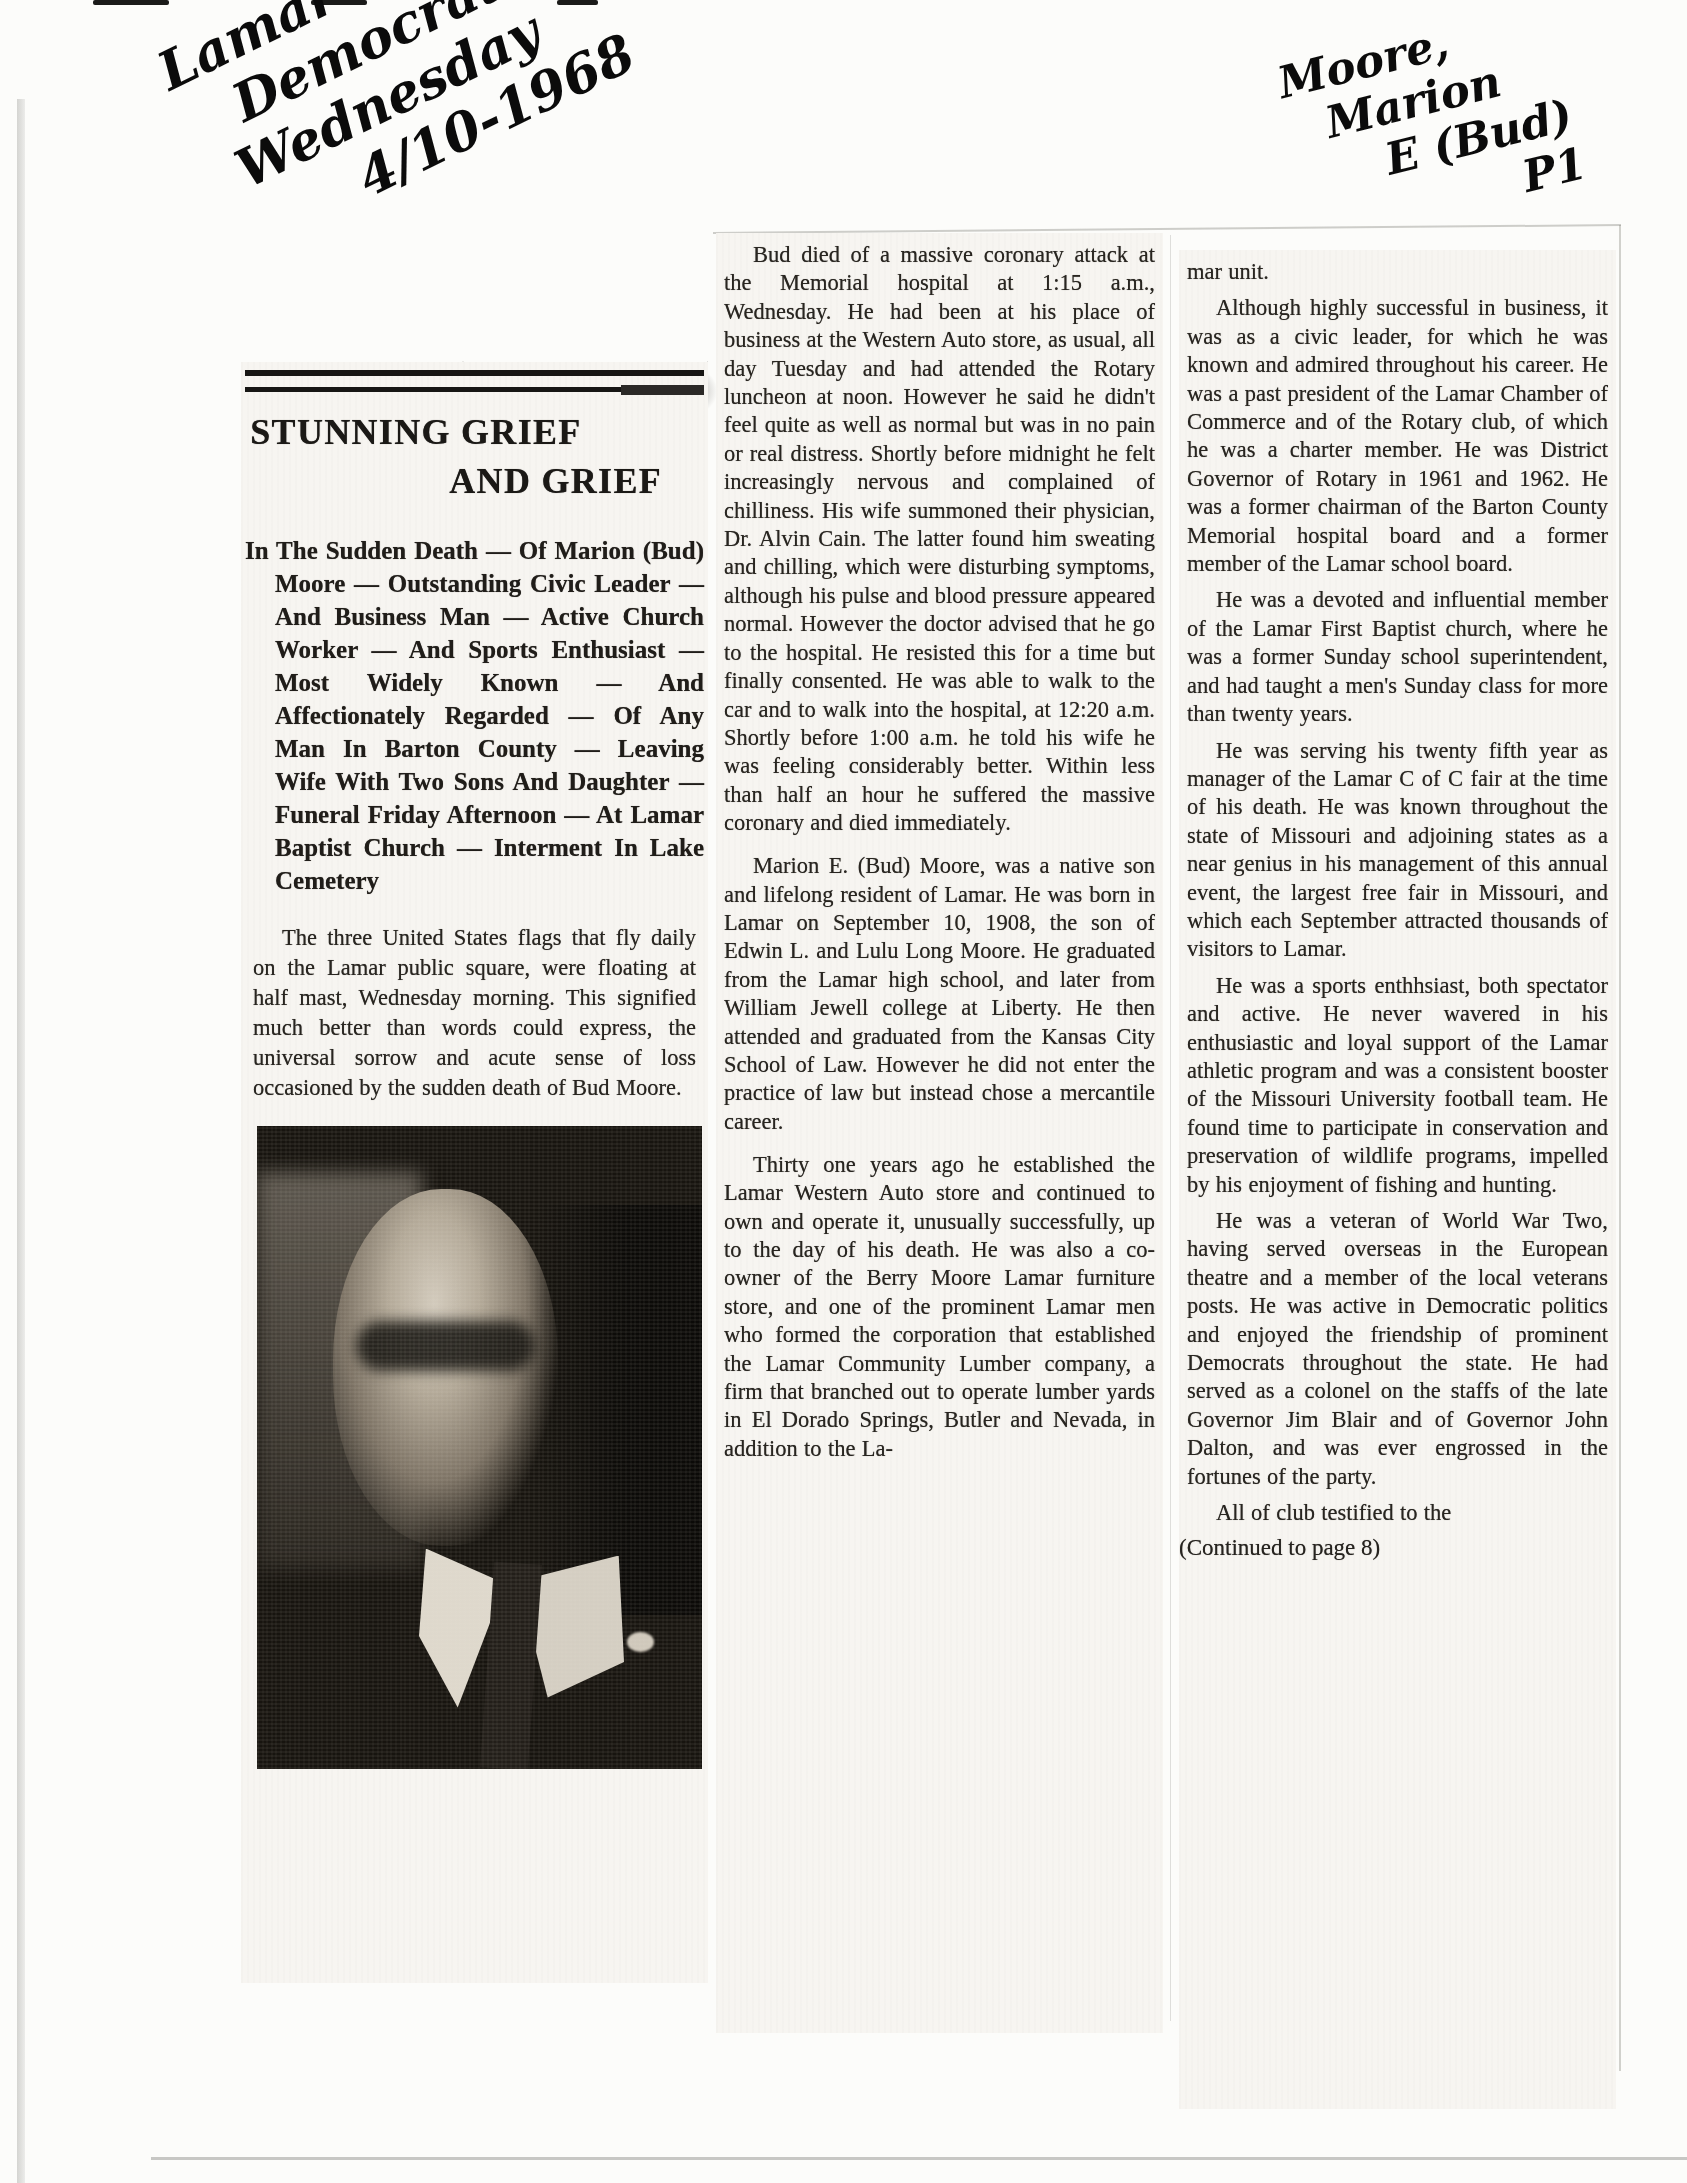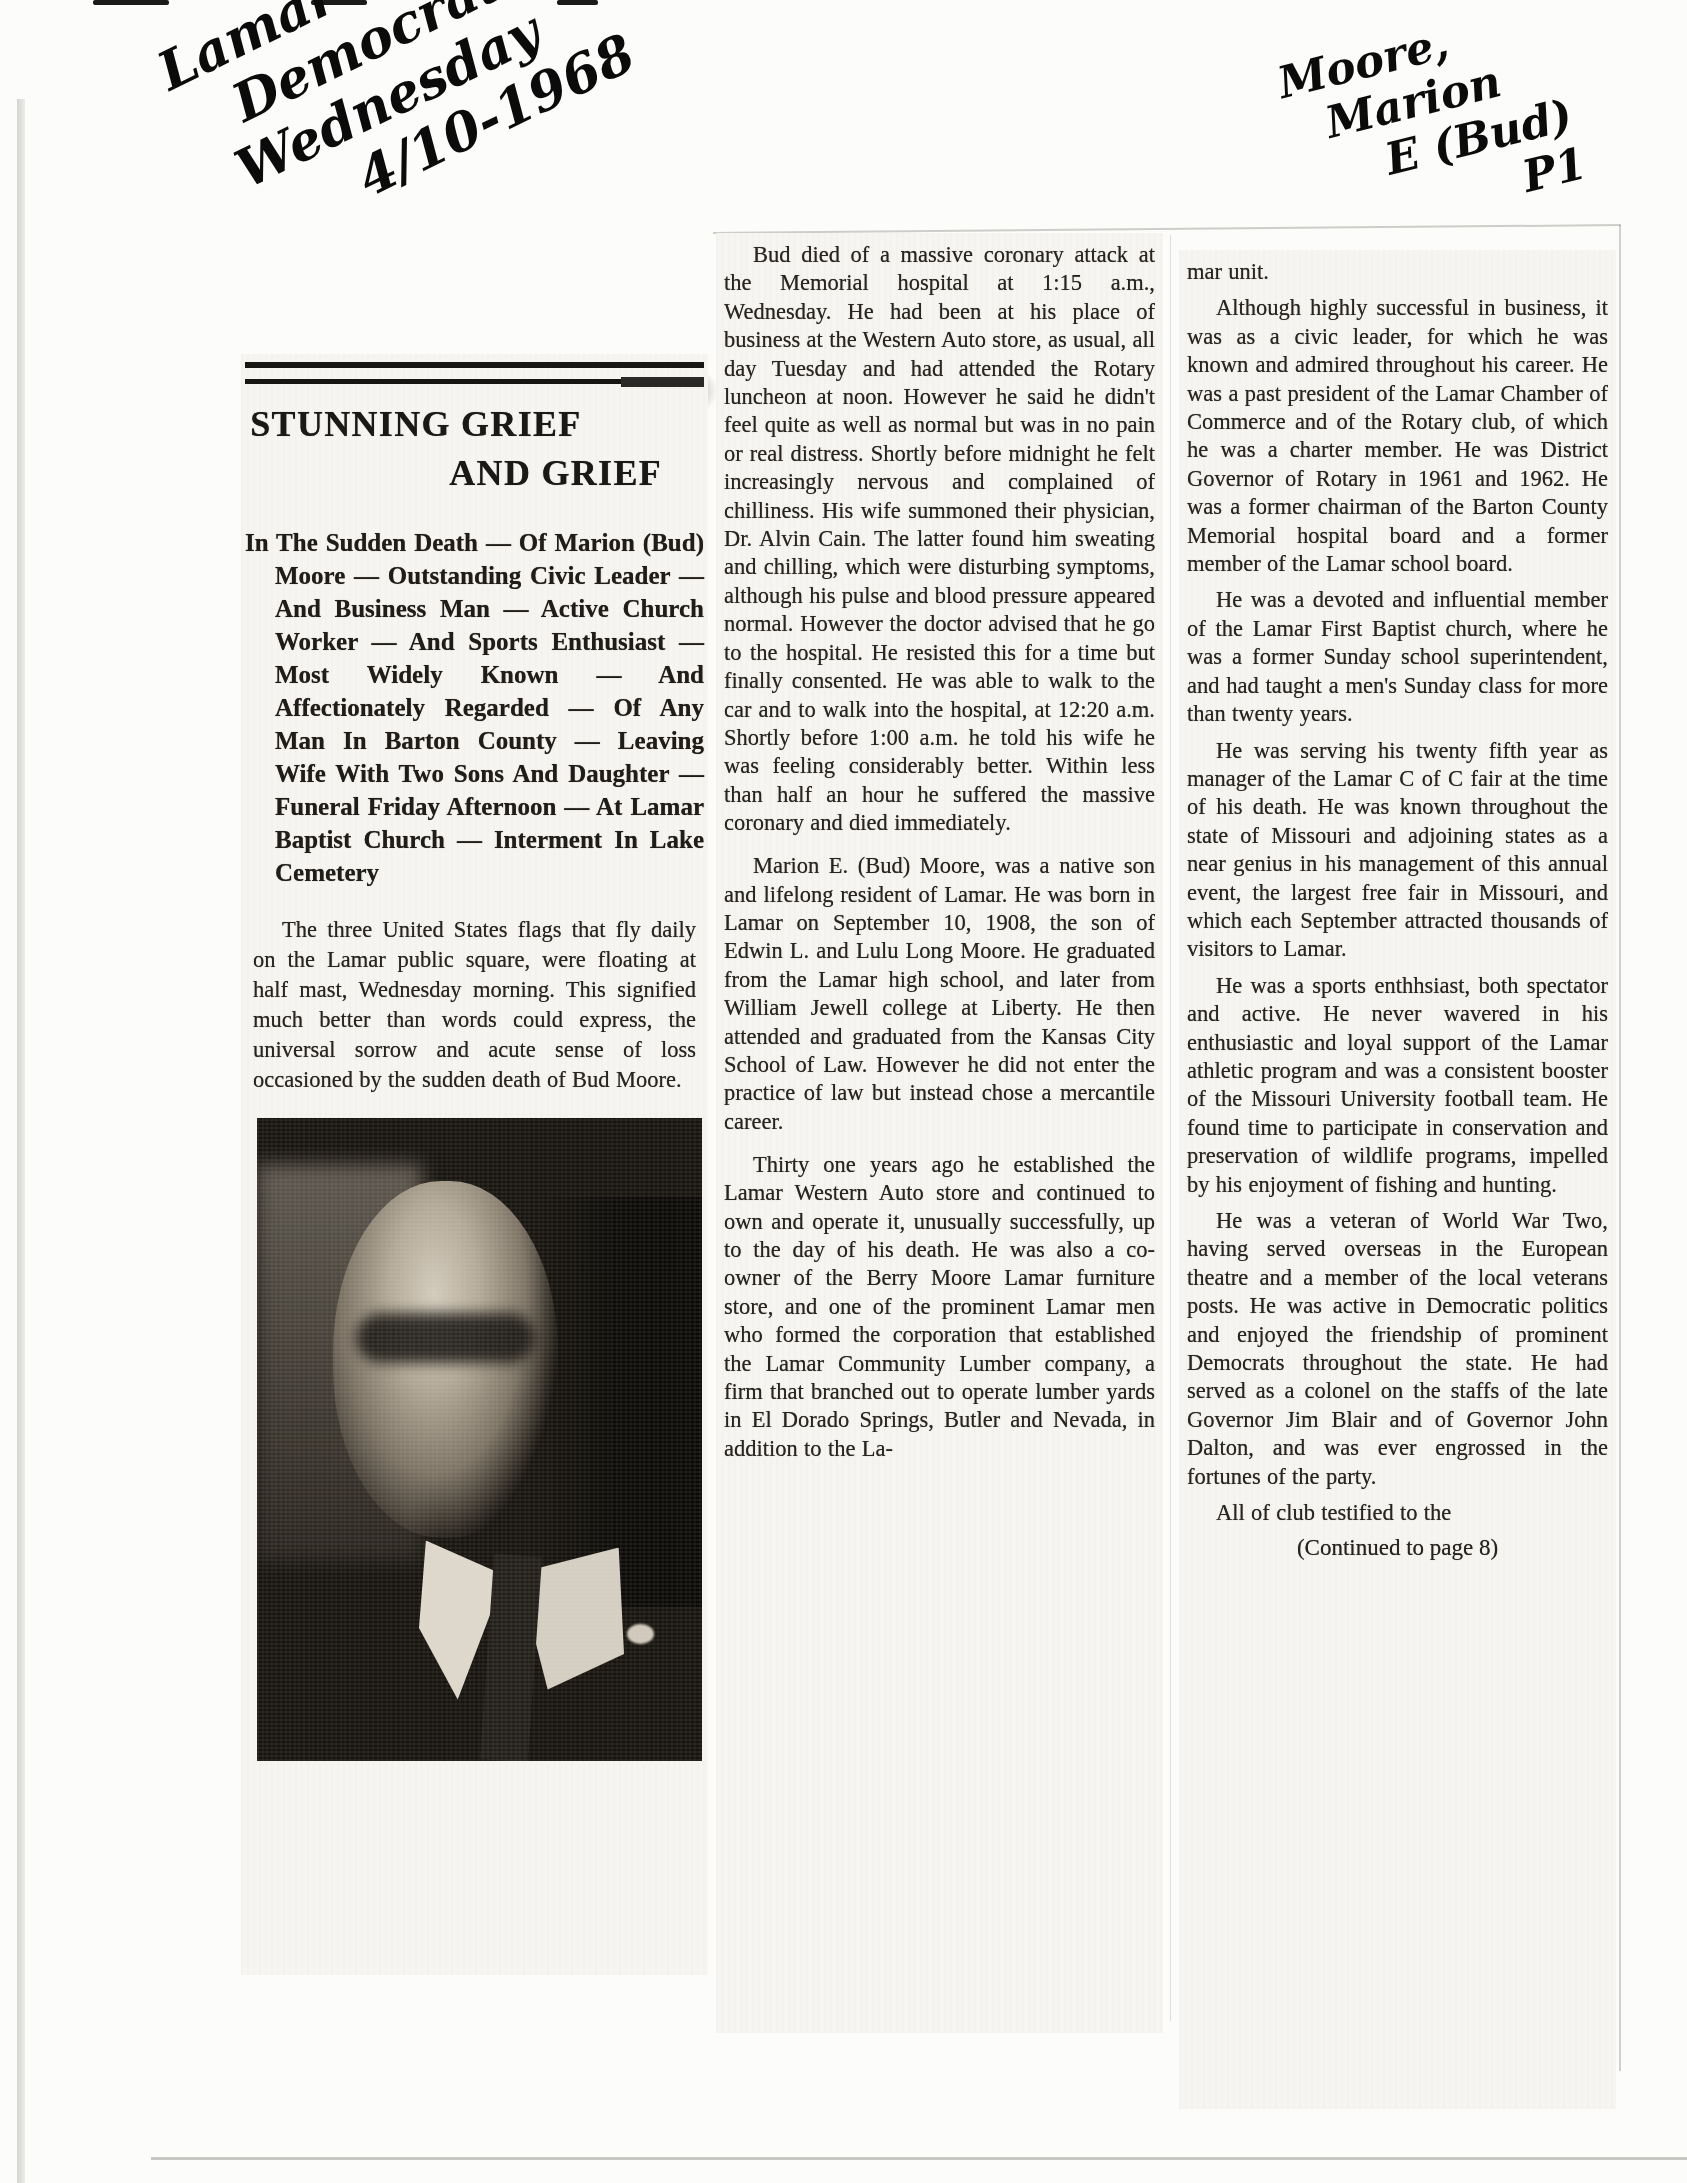--- a/index.html
+++ b/index.html
@@ -53,21 +53,21 @@
   .hw-tr .hw-line:nth-child(4){ margin-left:228px; }
 
   
   .clip {
     position:absolute;
     background:
       repeating-linear-gradient(90deg, rgba(0,0,0,0.012) 0 2px, rgba(0,0,0,0) 2px 6px),
       #f7f5f1;
     color:#26231f;
   }
-  .clip-left  { left:241px;  top:354px; width:467px; height:1621px; padding:0 4px; box-sizing:border-box; }
+  .clip-left  { left:241px;  top:362px; width:467px; height:1621px; padding:0 4px; box-sizing:border-box; }
   .clip-mid   { left:716px; top:233px; width:447px; height:1800px; }
   .clip-right { left:1179px; top:250px; width:437px; height:1859px; }
 
   .rule { position:relative; width:100%; background:#171614; }
   .rule-a { height:6px; margin-top:8px; }
   .rule-b { height:5.3px; margin-top:11.2px; }
   .rule-b::after {
     content:""; position:absolute; right:0; top:-2.6px; width:83px; height:10px;
     background:#2b2927; filter:blur(0.7px);
   }
@@ -88,21 +88,21 @@
   .para {
     margin:8px; font-size:22.5px; line-height:28.4px; text-align:justify; text-indent:29px;
     color:#282520; text-shadow:0 0 0.7px rgba(35,32,28,0.65); word-spacing:0.7px;
   }
   .clip-left .para { line-height:30px; margin-top:26.5px; }
   .body-paras p + p { margin-top:14.6px; }
   .clip-right .body-paras .para:first-child { text-indent:0; }
   .clip-right .body-paras p + p { margin-top:8px; }
 
   .continued {
-    margin:5.3px 0 0 0; font-size:23px; text-align:center; color:#26231f;
+    margin:5.3px 0 0 0; font-size:23px; text-align:left; color:#26231f;
     text-shadow:0 0 0.7px rgba(35,32,28,0.65);
   }
 
   
   .photo {
     position:relative; margin-top:22.5px; margin-left:12px;
     width:445px; height:643px; background:#17140f; overflow:hidden;
   }
   .photo::before {
     content:""; position:absolute; inset:0; z-index:6; pointer-events:none;

